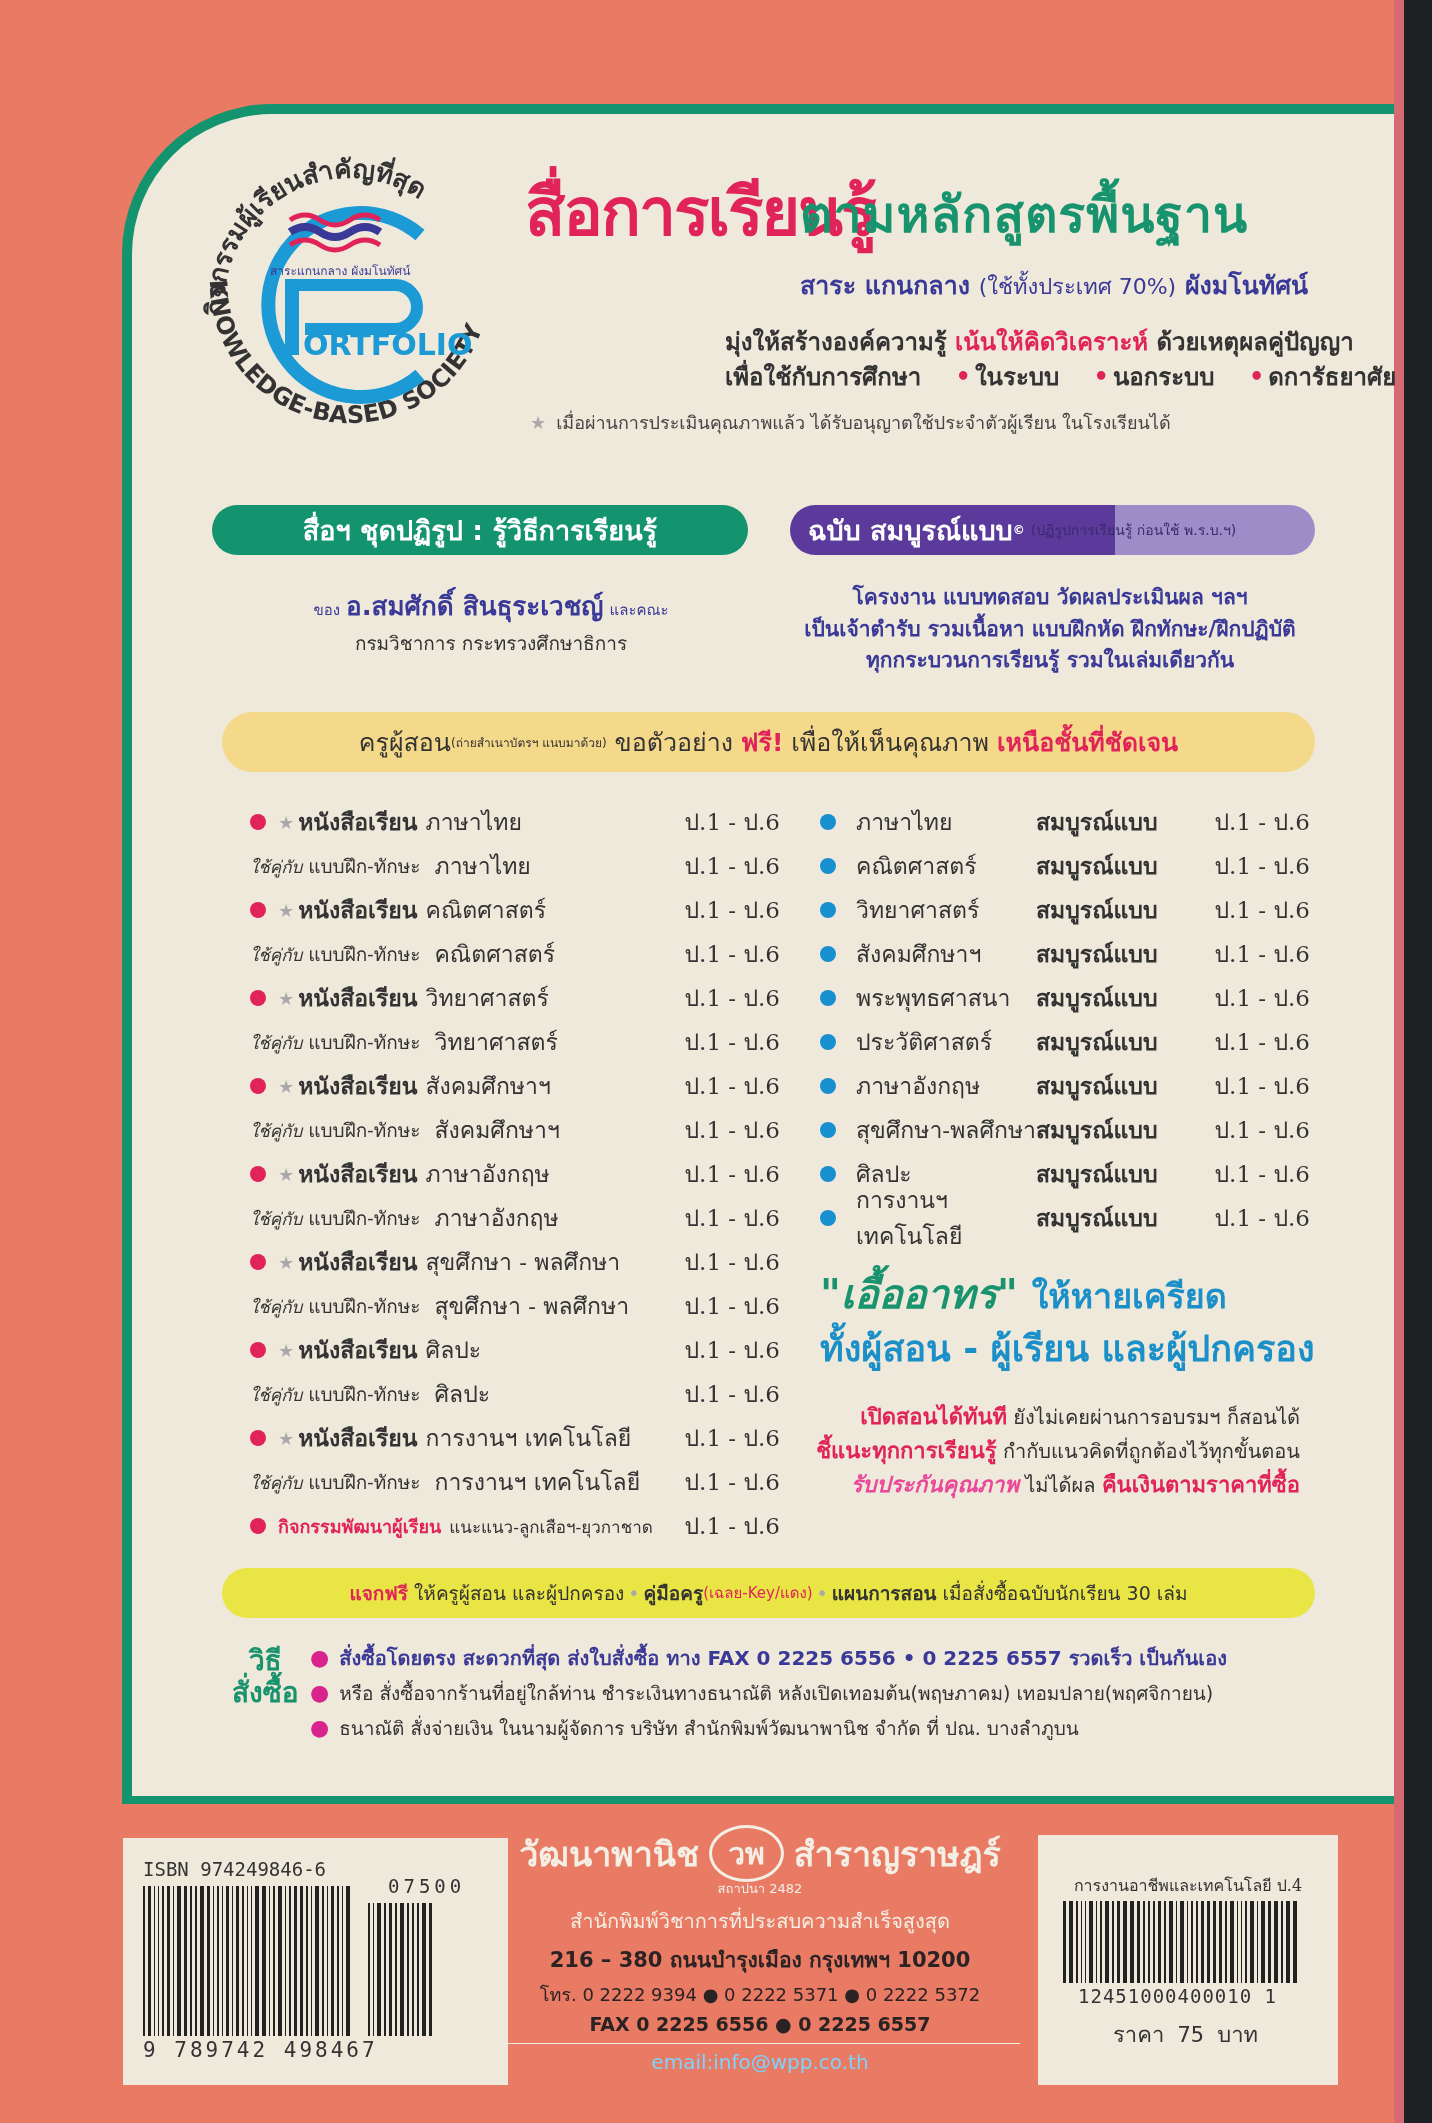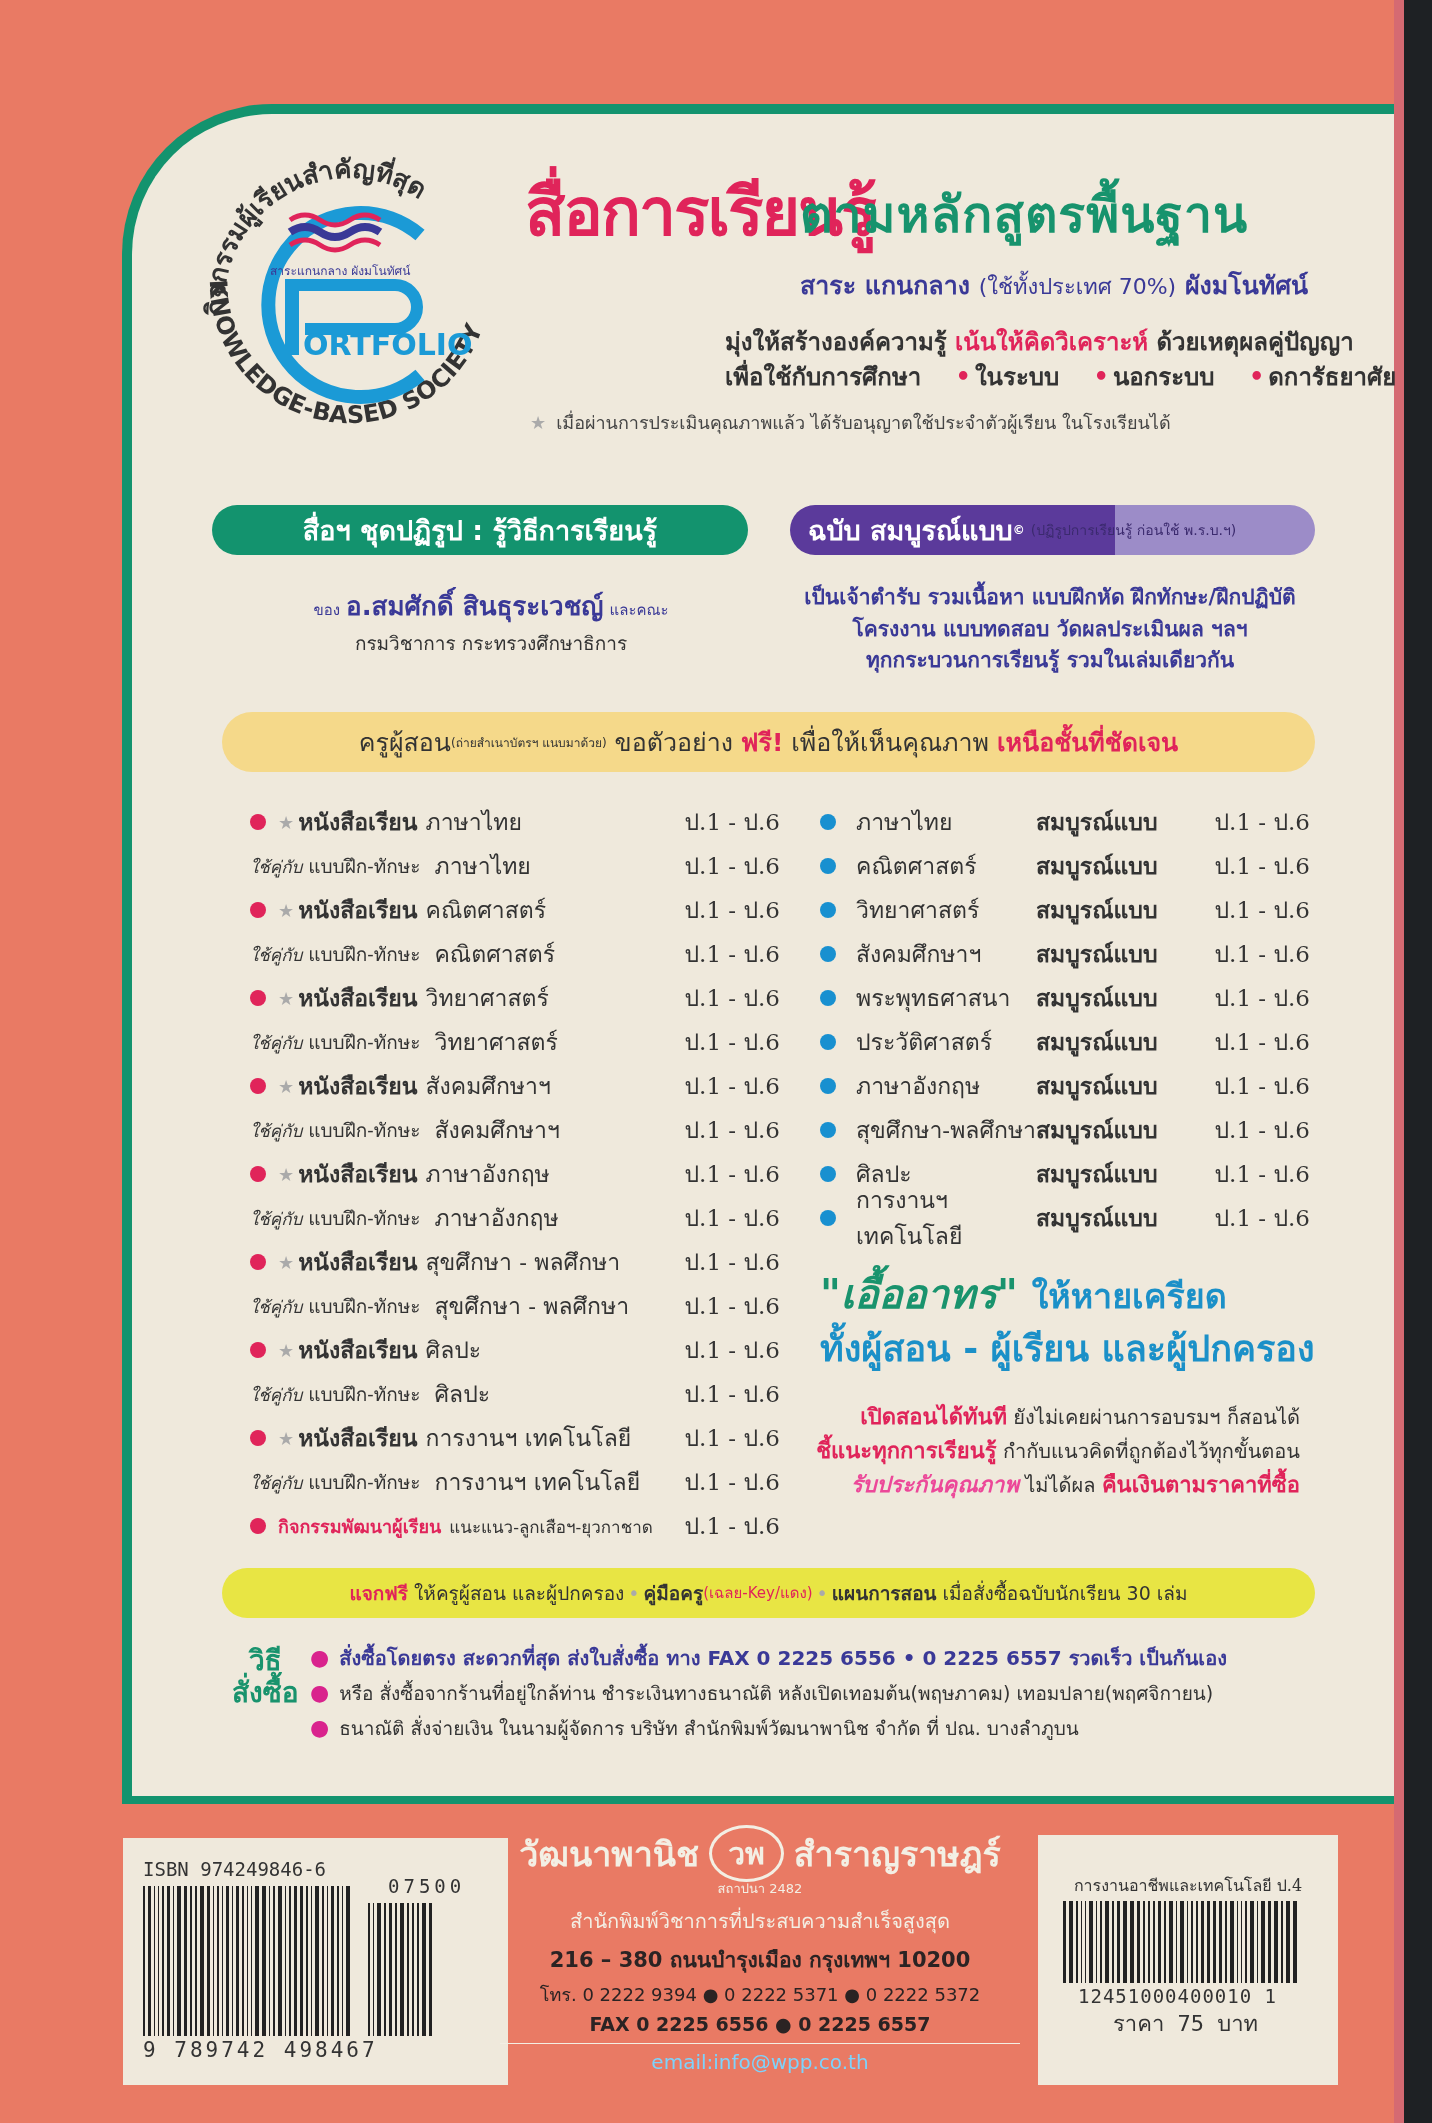--- a/index.html
+++ b/index.html
@@ -123,22 +123,22 @@
   <span>ฉบับ สมบูรณ์แบบ</span>
   <sup style="font-size:12px">©</sup>
   <span class="small">(ปฏิรูปการเรียนรู้ ก่อนใช้ พ.ร.บ.ฯ)</span>
 </div>
 
 <div class="abs author">
   <div><span class="sm">ของ</span> <span class="big">อ.สมศักดิ์  สินธุระเวชญ์</span> <span class="sm">และคณะ</span></div>
   <div class="l2">กรมวิชาการ กระทรวงศึกษาธิการ</div>
 </div>
 <div class="abs feature">
+  <div>โครงงาน แบบทดสอบ วัดผลประเมินผล ฯลฯ</div>
   <div>เป็นเจ้าตำรับ รวมเนื้อหา แบบฝึกหัด ฝึกทักษะ/ฝึกปฏิบัติ</div>
-  <div>โครงงาน แบบทดสอบ วัดผลประเมินผล ฯลฯ</div>
   <div>ทุกกระบวนการเรียนรู้ รวมในเล่มเดียวกัน</div>
 </div>
 
 <div class="abs banner-y">
   <span>ครูผู้สอน</span><span class="sm">(ถ่ายสำเนาบัตรฯ แนบมาด้วย)</span>&nbsp;<span>ขอตัวอย่าง</span>&nbsp;<span class="red">ฟรี!</span>&nbsp;<span>เพื่อให้เห็นคุณภาพ</span>&nbsp;<span class="red">เหนือชั้นที่ชัดเจน</span>
 </div>
 
 <div class="abs list" id="list1">
     <div class="row">
       <span class="dot-r"></span>
@@ -458,14 +458,14 @@
       <span style="width: 4px;"></span>
       <span style="width: 1px;"></span>
       <span style="width: 4px;"></span>
       <span style="width: 3px;"></span>
       <span style="width: 4px;"></span>
       <span style="width: 2px;"></span>
       <span style="width: 4px;"></span>
       <span style="width: 4px;"></span>
     </div>
   <div class="mono" style="position:absolute;left:40px;top:150px;font-size:19px;letter-spacing:1px;">12451000400010 1</div>
-  <div class="mono" style="position:absolute;left:75px;top:171px;font-size:22px;">ราคา 75 บาท</div>
+  <div class="mono" style="position:absolute;left:75px;top:182px;font-size:22px;">ราคา 75 บาท</div>
 </div>
 
 </body></html>

